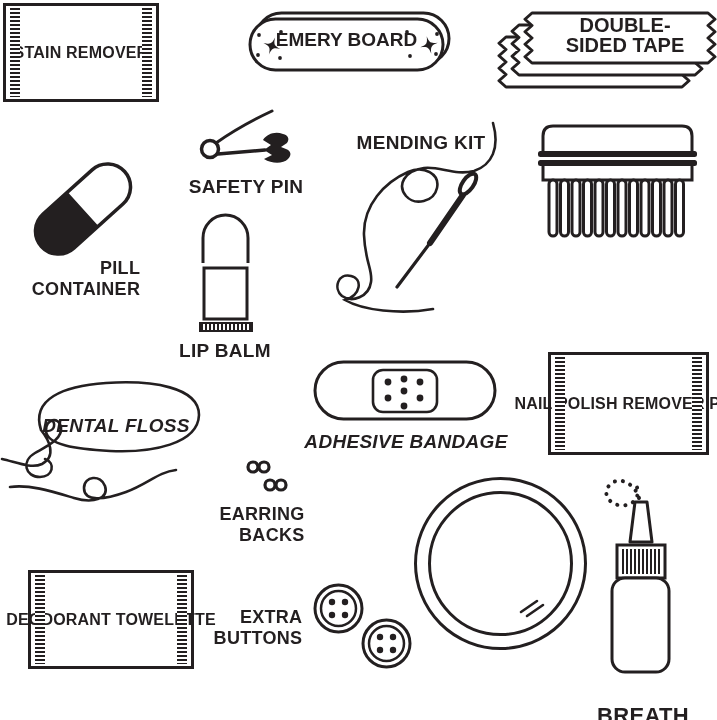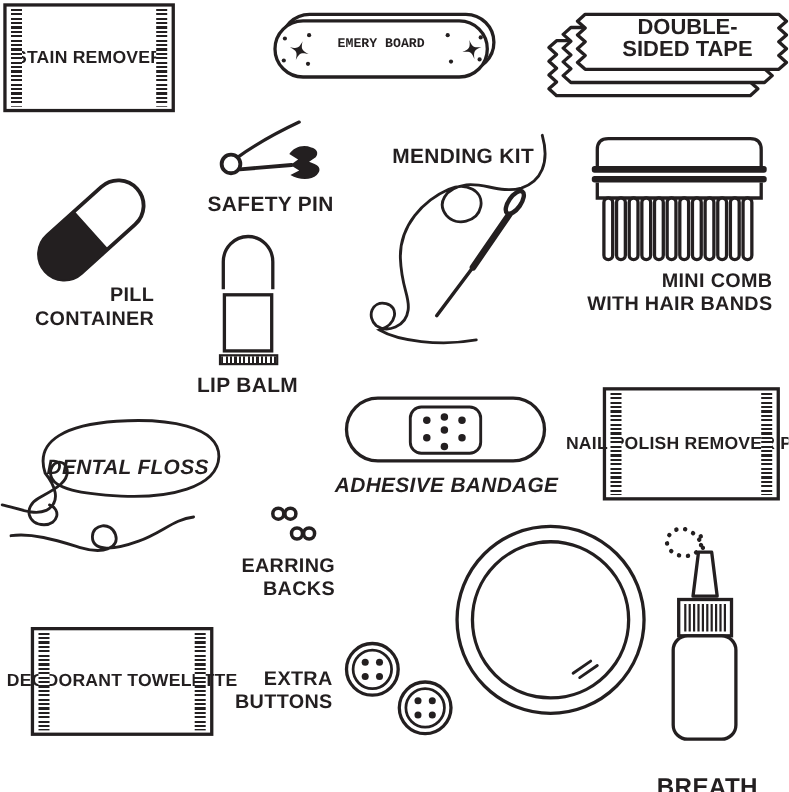--- a/index.html
+++ b/index.html
@@ -61,21 +61,21 @@
           <circle cx="35" cy="50" r="1.9"></circle>
       </g>
       <g fill="#231f20">
         <path transform="translate(184,37) rotate(-15)" d="M0,-9 C0.9,-2 2,-0.9 9,0 C2,0.9 0.9,2 0,9 C-0.9,2 -2,0.9 -9,0 C-2,-0.9 -0.9,-2 0,-9 Z"></path>
         <circle cx="162" cy="24" r="1.9"></circle>
           <circle cx="192" cy="26" r="1.9"></circle>
           <circle cx="165" cy="48" r="1.9"></circle>
           <circle cx="191" cy="46" r="1.9"></circle>
       </g>
     </svg>
-    <div class="overlaytxt" style="left:5px;top:11px;width:193px;height:41px;font-size:12px;font-family:Liberation Mono, monospace;">EMERY BOARD</div>
+    <div class="overlaytxt" style="left:5px;top:11px;width:193px;height:41px;font-size:19px;">EMERY BOARD</div>
   </figure>
 
   <figure class="item" style="left:495px;top:8px;">
     <svg width="222" height="84" viewBox="0 0 222 84">
       <g fill="#fff" stroke="#231f20" stroke-width="3" stroke-linejoin="round">
         <polygon transform="translate(4,29)" points="7,0 183,0 190,6.25 183,12.5 190,18.75 183,25 190,31.25 183,37.5 190,43.75 183,50 7,50 0,43.75 7,37.5 0,31.25 7,25 0,18.75 7,12.5 0,6.25"></polygon>
         <polygon transform="translate(17,17)" points="7,0 183,0 190,6.25 183,12.5 190,18.75 183,25 190,31.25 183,37.5 190,43.75 183,50 7,50 0,43.75 7,37.5 0,31.25 7,25 0,18.75 7,12.5 0,6.25"></polygon>
         <polygon transform="translate(30,5)" points="7,0 183,0 190,6.25 183,12.5 190,18.75 183,25 190,31.25 183,37.5 190,43.75 183,50 7,50 0,43.75 7,37.5 0,31.25 7,25 0,18.75 7,12.5 0,6.25"></polygon>
       </g>
     </svg>
@@ -120,24 +120,20 @@
           <rect x="71.5" y="60" width="8" height="56" rx="4"></rect>
         <rect x="83" y="60" width="8" height="56" rx="4"></rect>
           <rect x="94.5" y="60" width="8" height="56" rx="4"></rect>
         <rect x="106" y="60" width="8" height="56" rx="4"></rect>
           <rect x="117.5" y="60" width="8" height="56" rx="4"></rect>
         <rect x="129" y="60" width="8" height="56" rx="4"></rect>
           <rect x="140.5" y="60" width="8" height="56" rx="4"></rect>
       </g>
     </svg>
   </figure>
-  <div class="lbl" style="left:618px;top:245px;font-size:18px;">
-    <span>MINI COMB</span>
-    <span>WITH HAIR BANDS</span>
-  </div>
 
   <figure class="item" style="left:25px;top:160px;">
     <svg width="125" height="100" viewBox="0 0 125 100">
       <g transform="translate(58,49) rotate(-42)">
         <rect x="-56" y="-23" width="112" height="46" rx="23" fill="#fff" stroke="#231f20" stroke-width="3.5"></rect>
         <path d="M0,-23 L-33,-23 A23,23 0 0 0 -33,23 L0,23 Z" fill="#231f20"></path>
       </g>
     </svg>
   </figure>
   <div class="lbl" style="left:86px;top:258px;font-size:18px;">

